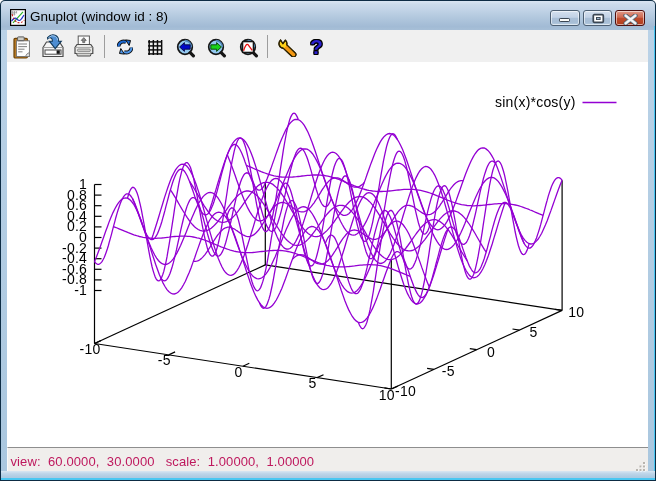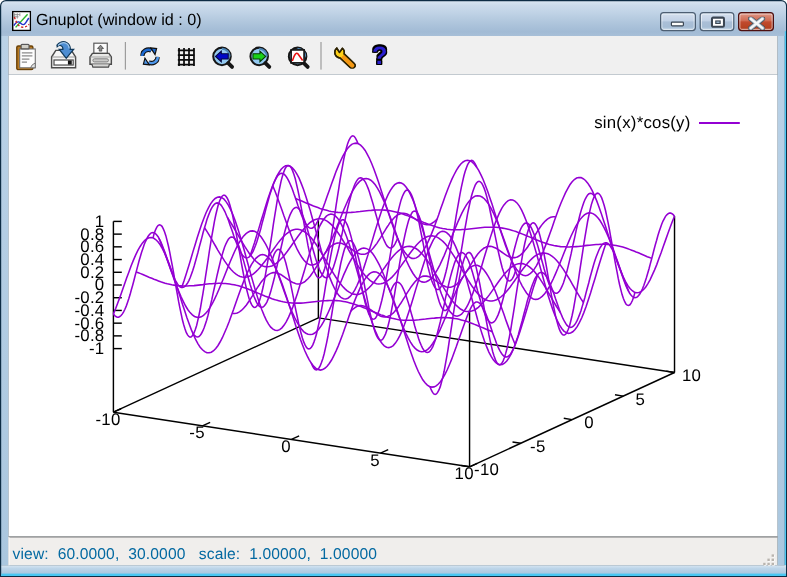--- a/index.html
+++ b/index.html
@@ -7,21 +7,21 @@
  background:linear-gradient(#d9e5f2 0%,#cbdbeb 12%,#c2d4e7 30%,#b6cbe0 50%,#abc2da 70%,#a2bbd5 88%,#a7bfd7 100%);}
 #lbord{position:absolute;left:1px;top:30px;width:6px;height:441px;background:linear-gradient(#bad2e7,#aac7df)}
 #rbord{position:absolute;left:648px;top:30px;width:6px;height:441px;background:linear-gradient(#bad2e7,#aac7df)}
 #rglow{position:absolute;left:653.5px;top:26px;width:1.5px;height:448px;background:#49c7f2}
 #bbord{position:absolute;left:1px;top:471px;width:654px;height:9px;
  background:linear-gradient(#d8e6f2 0%,#bdd5e9 30%,#aecbe2 65%,#a8c6e0 100%)}
 #bglow{position:absolute;left:1px;top:478.2px;width:654px;height:1.6px;background:#49c7f2}
 #tool{position:absolute;left:7px;top:30px;width:641px;height:32px;background:#f0f0f0}
 #canvas{position:absolute;left:7px;top:62px;width:641px;height:385px;background:#fff}
 #status{position:absolute;left:7px;top:447px;width:641px;height:24px;background:#f0eeec;border-top:1px solid #8e8e8e;border-left:1.5px solid #fafafa}
-#status span{position:absolute;left:2.5px;top:6px;font-size:13px;color:#0369a1;letter-spacing:0.1px}
+#status span{position:absolute;left:2.5px;top:6px;font-size:13px;color:#be185d;letter-spacing:0.1px}
 #title{position:absolute;left:30px;top:8.5px;font-size:13.5px;color:#000}
 .sep{position:absolute;top:35px;width:1px;height:23px;background:#9d9d9d}
 svg text{font-family:"Liberation Sans",sans-serif;font-size:14px;letter-spacing:0.2px;fill:#000}
 </style></head><body>
 <div id="win"></div>
 <div id="tbar"></div>
 <div id="lbord"></div>
 <div id="rbord"></div>
 <div id="rglow"></div>
 <div id="bbord"></div>
@@ -42,21 +42,21 @@
     </g>
     <g fill="#b8b4ae">
       <rect x="9" y="1" width="2" height="2"></rect>
       <rect x="5.5" y="4.5" width="2" height="2"></rect>
       <rect x="9" y="4.5" width="2" height="2"></rect>
       <rect x="2" y="8" width="2" height="2"></rect>
       <rect x="5.5" y="8" width="2" height="2"></rect>
       <rect x="9" y="8" width="2" height="2"></rect>
     </g>
   </svg>
-<div id="title">Gnuplot (window id : 0)</div>
+<div id="title">Gnuplot (window id : 8)</div>
 <svg style="position:absolute;left:10px;top:9px" width="16" height="17" viewBox="0 0 16 17">
 <rect x="0.6" y="0.6" width="14.8" height="15.8" fill="#fff" stroke="#000" stroke-width="1.2"></rect>
 <path d="M2.2 2 L2.2 6.5 M4.4 2 L4.4 6.5 M6.6 2 L6.6 4.5 M1.5 3.2 L6.5 3.2 M1.5 5 L5.5 5" stroke="#888" stroke-width="0.7"></path>
 <path d="M3 13.8 L13 2.8" stroke="#2db52d" stroke-width="1.2"></path>
 <path d="M1.5 12.3 Q4.5 7.5 7 10.2 Q9.5 13 11.5 9.8 L14 6" fill="none" stroke="#2233cc" stroke-width="1.2"></path>
 <path d="M2 5.2 Q4.5 13 8 13.6 Q11.5 14.2 14.3 11.2" fill="none" stroke="#cc2222" stroke-width="1.1" stroke-dasharray="1.9 1.5"></path>
 </svg>
 <div style="position:absolute;left:549.5px;top:9.5px;width:30px;height:16px;background:linear-gradient(#d6e2f0 0%,#ccd9ea 20%,#c2d2e6 45%,#aabfd7 52%,#a6bdd5 80%,#b7cce0 100%);border:1.4px solid #4d5f73;border-radius:3px;box-shadow:inset 0 0 0 1px rgba(255,255,255,0.55);"></div>
 <div style="position:absolute;left:582.5px;top:9.5px;width:29px;height:16px;background:linear-gradient(#d6e2f0 0%,#ccd9ea 20%,#c2d2e6 45%,#aabfd7 52%,#a6bdd5 80%,#b7cce0 100%);border:1.4px solid #4d5f73;border-radius:3px;box-shadow:inset 0 0 0 1px rgba(255,255,255,0.55);"></div>
 <div style="position:absolute;left:614.5px;top:9.5px;width:30.5px;height:16px;background:linear-gradient(#e29c8b 0%,#d8836f 20%,#cf6a52 45%,#c04a2e 52%,#b84424 78%,#ae3c1e 100%);border:1.4px solid #4d0f0f;border-radius:3px;box-shadow:inset 0 0 0 1px rgba(255,255,255,0.55);"></div>

